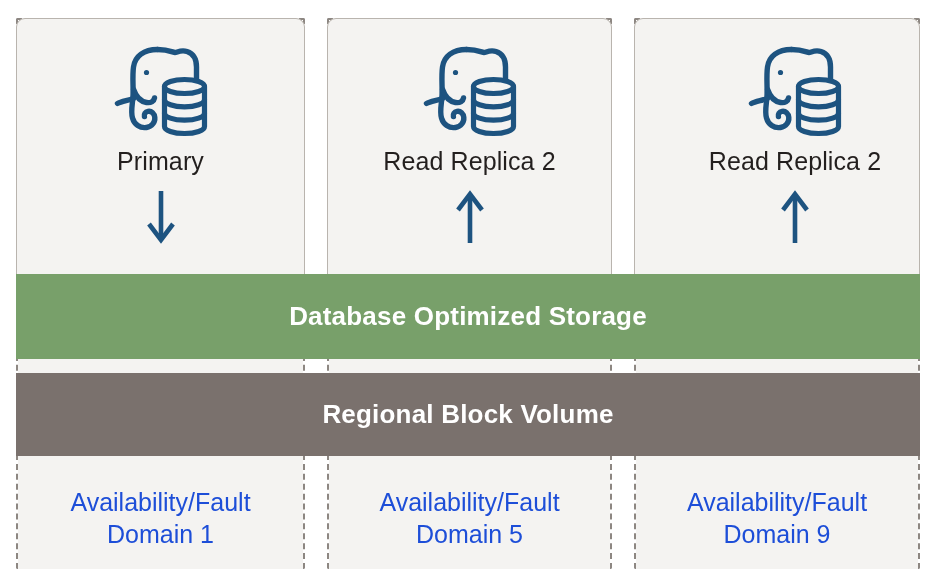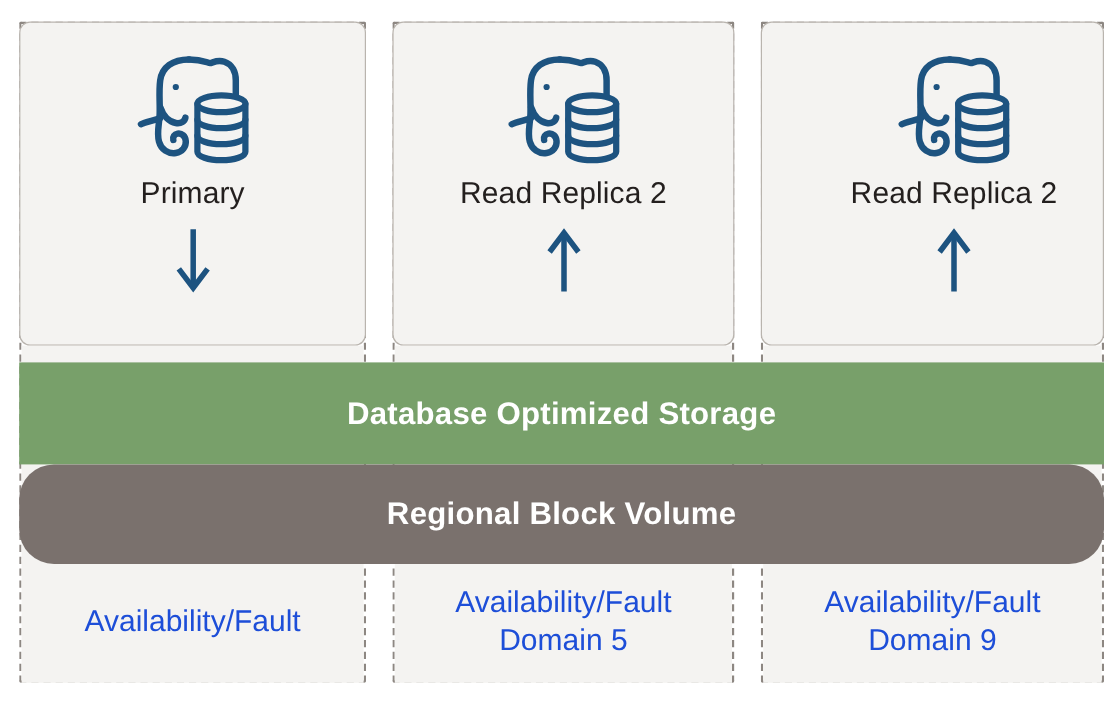--- a/index.html
+++ b/index.html
@@ -85,22 +85,22 @@
   }
   .band-label {
     color: #ffffff;
     font-weight: bold;
     font-size: 26px;
     letter-spacing: 0.2px;
     font-family: "Liberation Sans", sans-serif;
     white-space: nowrap;
   }
 
-  .band.storage  { top: 302px; height: 85px; background: #78a06a; }
-  .band.volume   { top: 387px; height: 83px; background: #7a716d; border-radius: 29px; }
+  .band.storage  { top: 274px; height: 85px; background: #78a06a; }
+  .band.volume   { top: 373px; height: 83px; background: #7a716d; }
 
   
   .ad-label {
     position: absolute;
     top: 466px;
     height: 103px;
     background: #f4f3f1;
     z-index: 2;
     display: flex;
     align-items: center;
@@ -219,20 +219,21 @@
     <span class="band-label">Database Optimized Storage</span>
   </div>
 
   <div class="band volume">
     <span class="band-label">Regional Block Volume</span>
   </div>
 
   <div class="ad-label l1">
     <span>
       <span>Availability/Fault</span><br>
+      <span>Domain 1</span>
     </span>
   </div>
 
   <div class="ad-label l2">
     <span>
       <span>Availability/Fault</span><br>
       <span>Domain 5</span>
     </span>
   </div>
 

